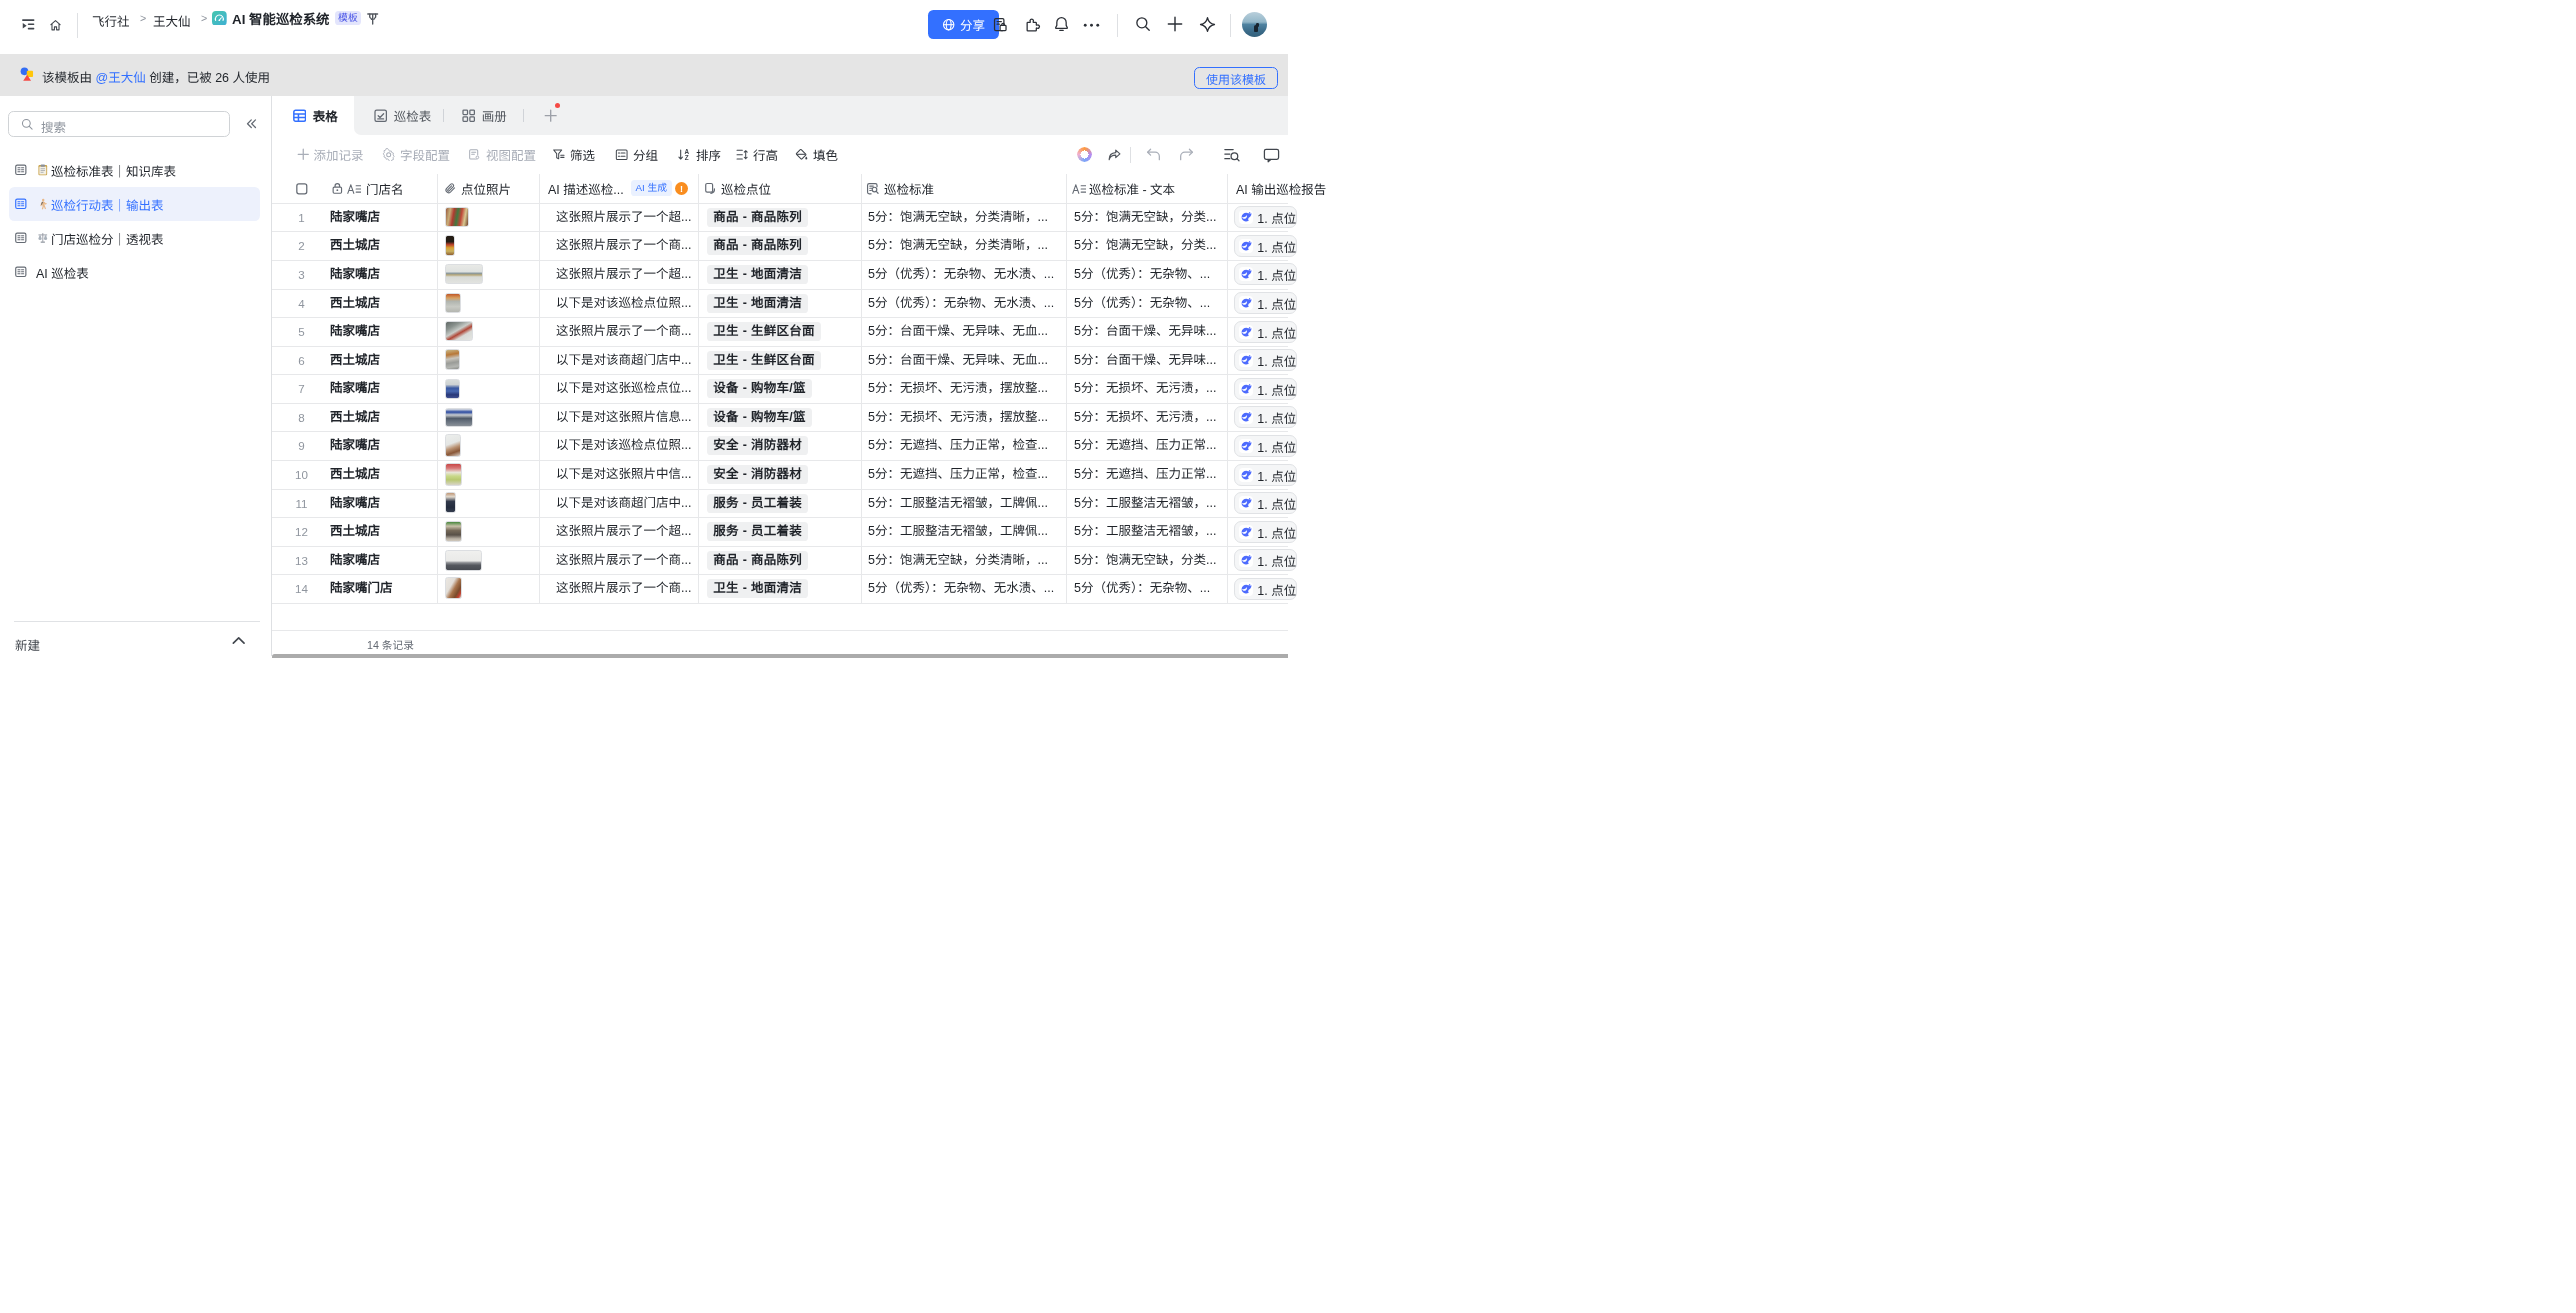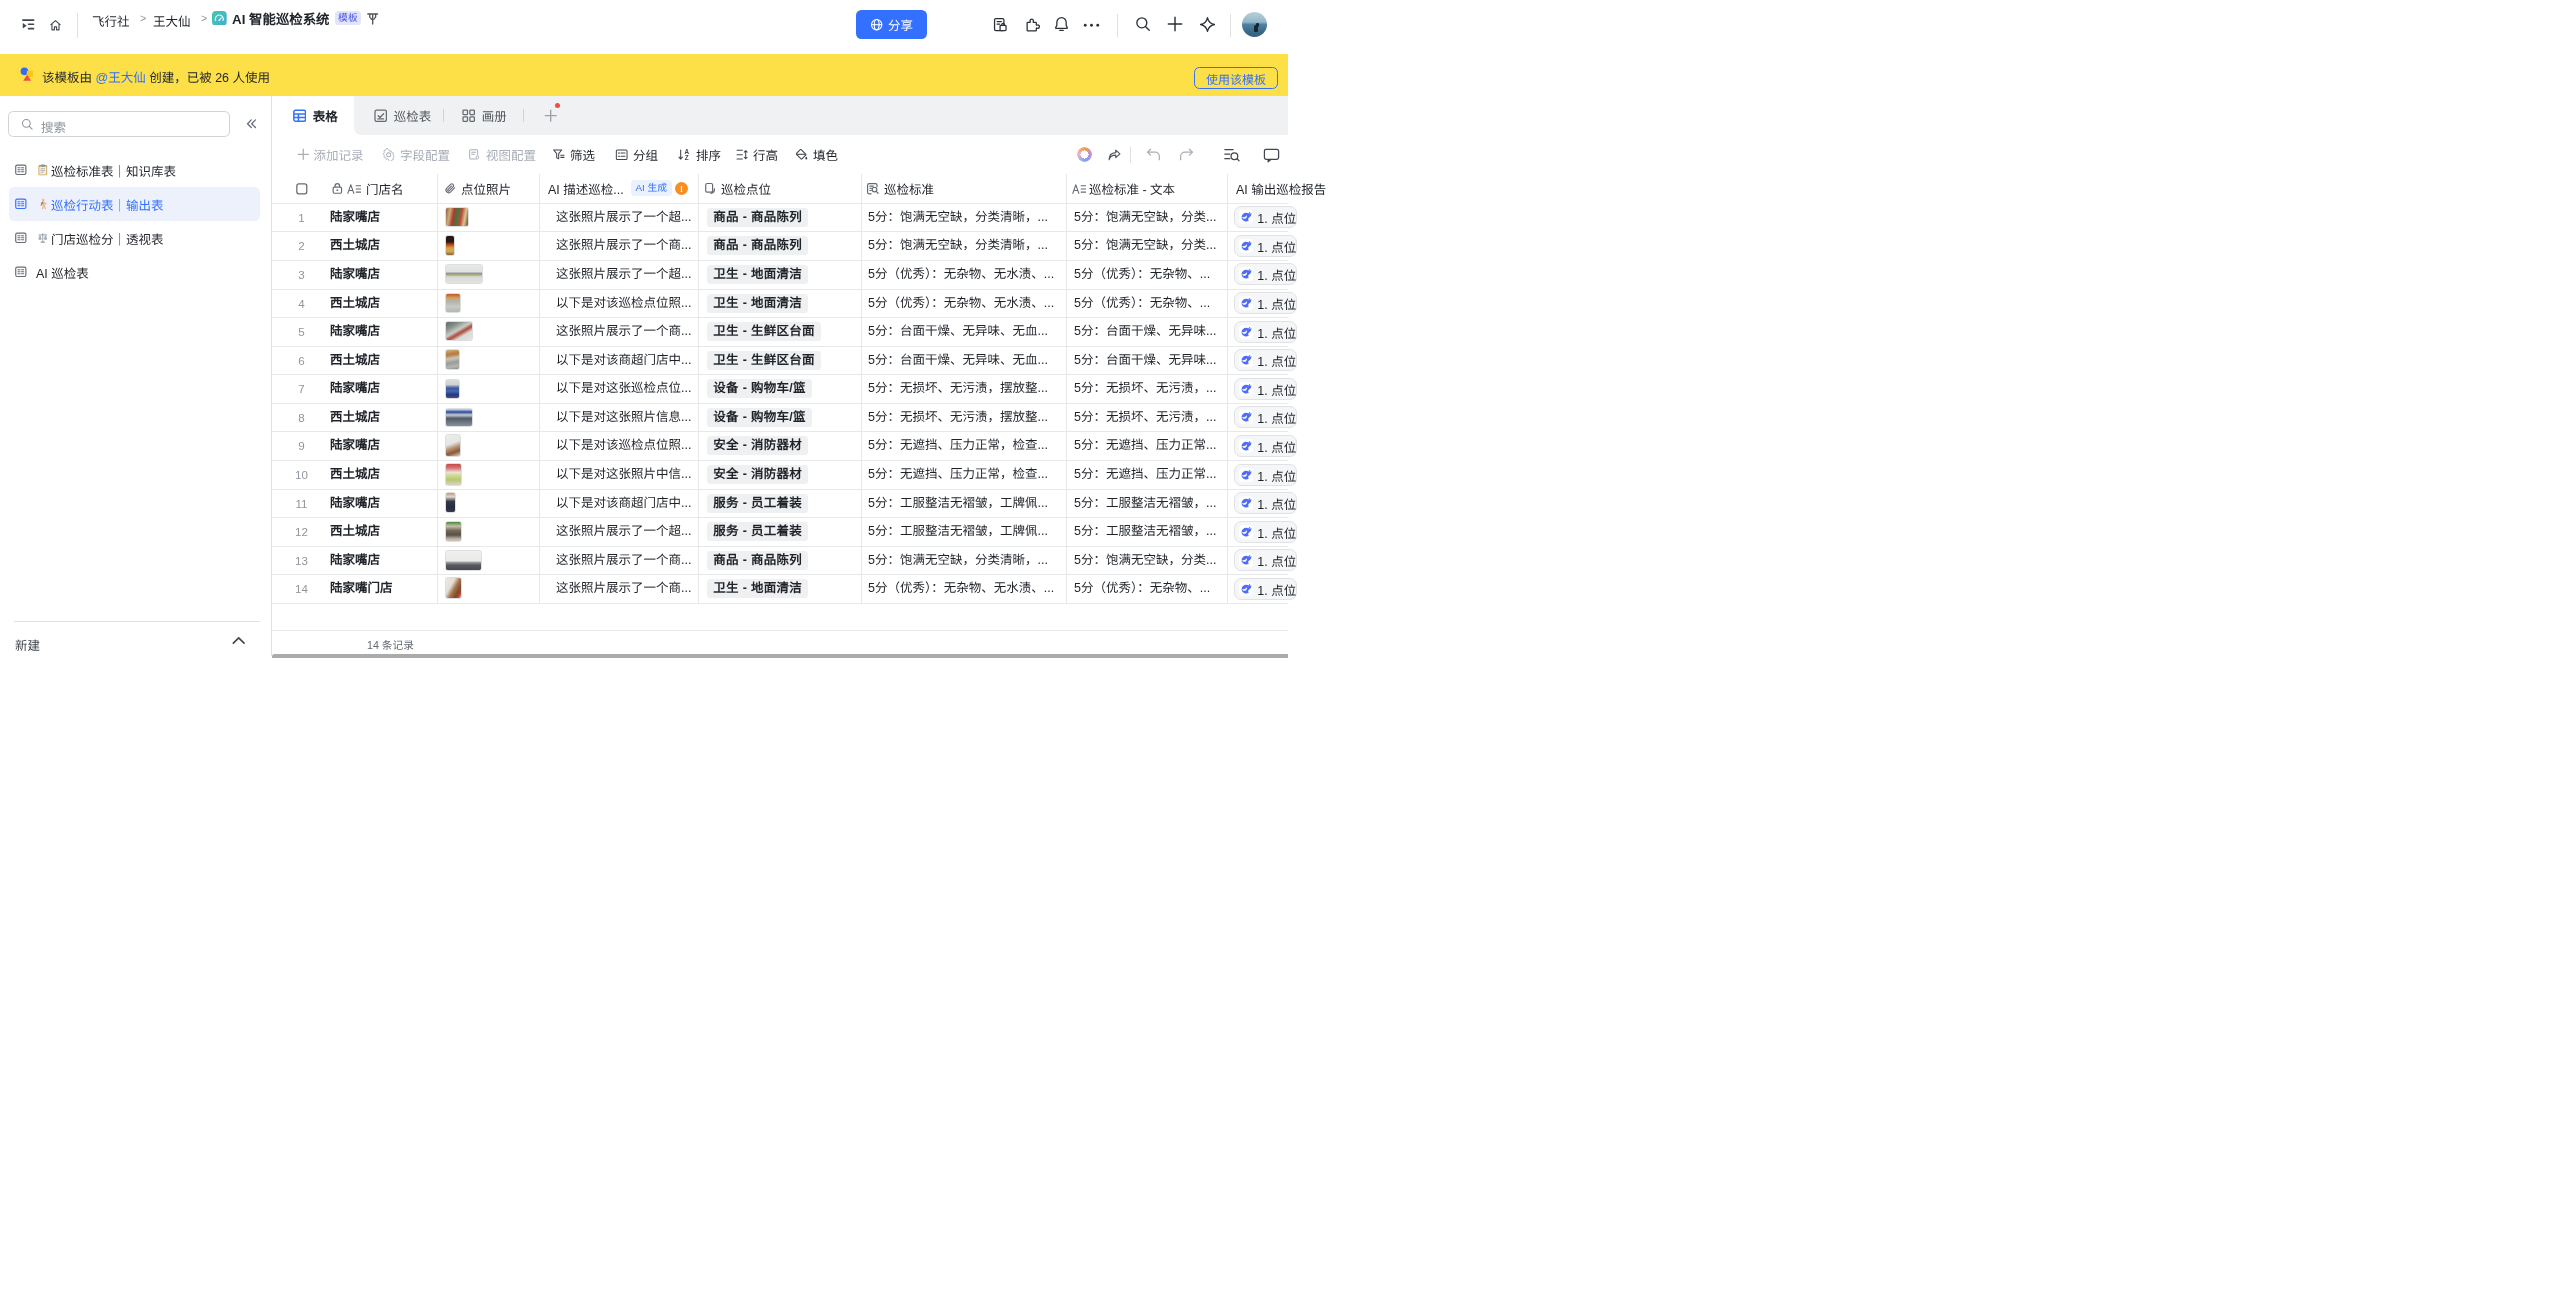--- a/index.html
+++ b/index.html
@@ -6,25 +6,25 @@
   font-family:"Liberation Sans",sans-serif; color:#1f2329; -webkit-font-smoothing:antialiased; }
 .abs { position:absolute; }
 
 #topbar { position:absolute; left:0; top:0; width:1288px; height:55px; background:#fff; }
 .crumb { position:absolute; top:11px; font-size:12.5px; color:#1f2329; }
 .crumbsep { position:absolute; top:12px; font-size:10.7px; color:#8f959e; }
 #title { position:absolute; left:232px; top:8px; font-size:13.4px; font-weight:600; color:#1f2329; }
 #tplbadge { position:absolute; left:335px; top:11px; height:14.3px; line-height:14.7px; padding:0 3.1px;
   background:#e3e5fc; color:#4954e6; font-size:9.8px; border-radius:3.6px; }
 #moddate { position:absolute; left:92px; top:30px; font-size:10.7px; color:#8f959e;margin-top:40px; }
-#sharebtn { position:absolute; left:856px; top:10.3px; width:71px; height:29px; border-radius:5.4px;
+#sharebtn { position:absolute; left:928px; top:10.3px; width:71px; height:29px; border-radius:5.4px;
   background:#3370ff; color:#fff; font-size:12.5px; display:flex; align-items:center; justify-content:center; gap:4.5px; }
 .vdiv { position:absolute; width:0.9px; background:#dee0e3; }
 
-#banner { position:absolute; left:0; top:54px; width:1288px; height:42px; background:#fde047; }
+#banner { position:absolute; left:0; top:54px; width:1288px; height:42px; background:#e5e5e5; }
 #bannertext { position:absolute; left:42px; top:13.4px; font-size:12.5px; color:#1f2329; }
 #usebtn { position:absolute; left:1194px; top:13.4px; width:84px; height:21.4px; border:0.9px solid #3370ff;
   border-radius:5.4px; color:#3370ff; font-size:12px; display:flex; align-items:center; justify-content:center; background:#fff0; }
 
 #sidebar { position:absolute; left:0; top:96px; width:272px; height:560px; background:#fff; border-right:0.9px solid #dee0e3; }
 #searchbox { position:absolute; left:8px; top:15px; width:222px; height:26px; border:0.9px solid #d0d3d6; border-radius:5.4px; }
 #searchtxt { position:absolute; left:32px; top:4.5px; font-size:12.5px; color:#8f959e; }
 .sideitem { position:absolute; left:9px; width:251px; height:34px; border-radius:5.4px;
   display:flex; align-items:center; font-size:12.5px; color:#1f2329; }
 .sideitem .ticon { margin-left:6.3px; width:11.6px; height:11.6px; flex:none; }

